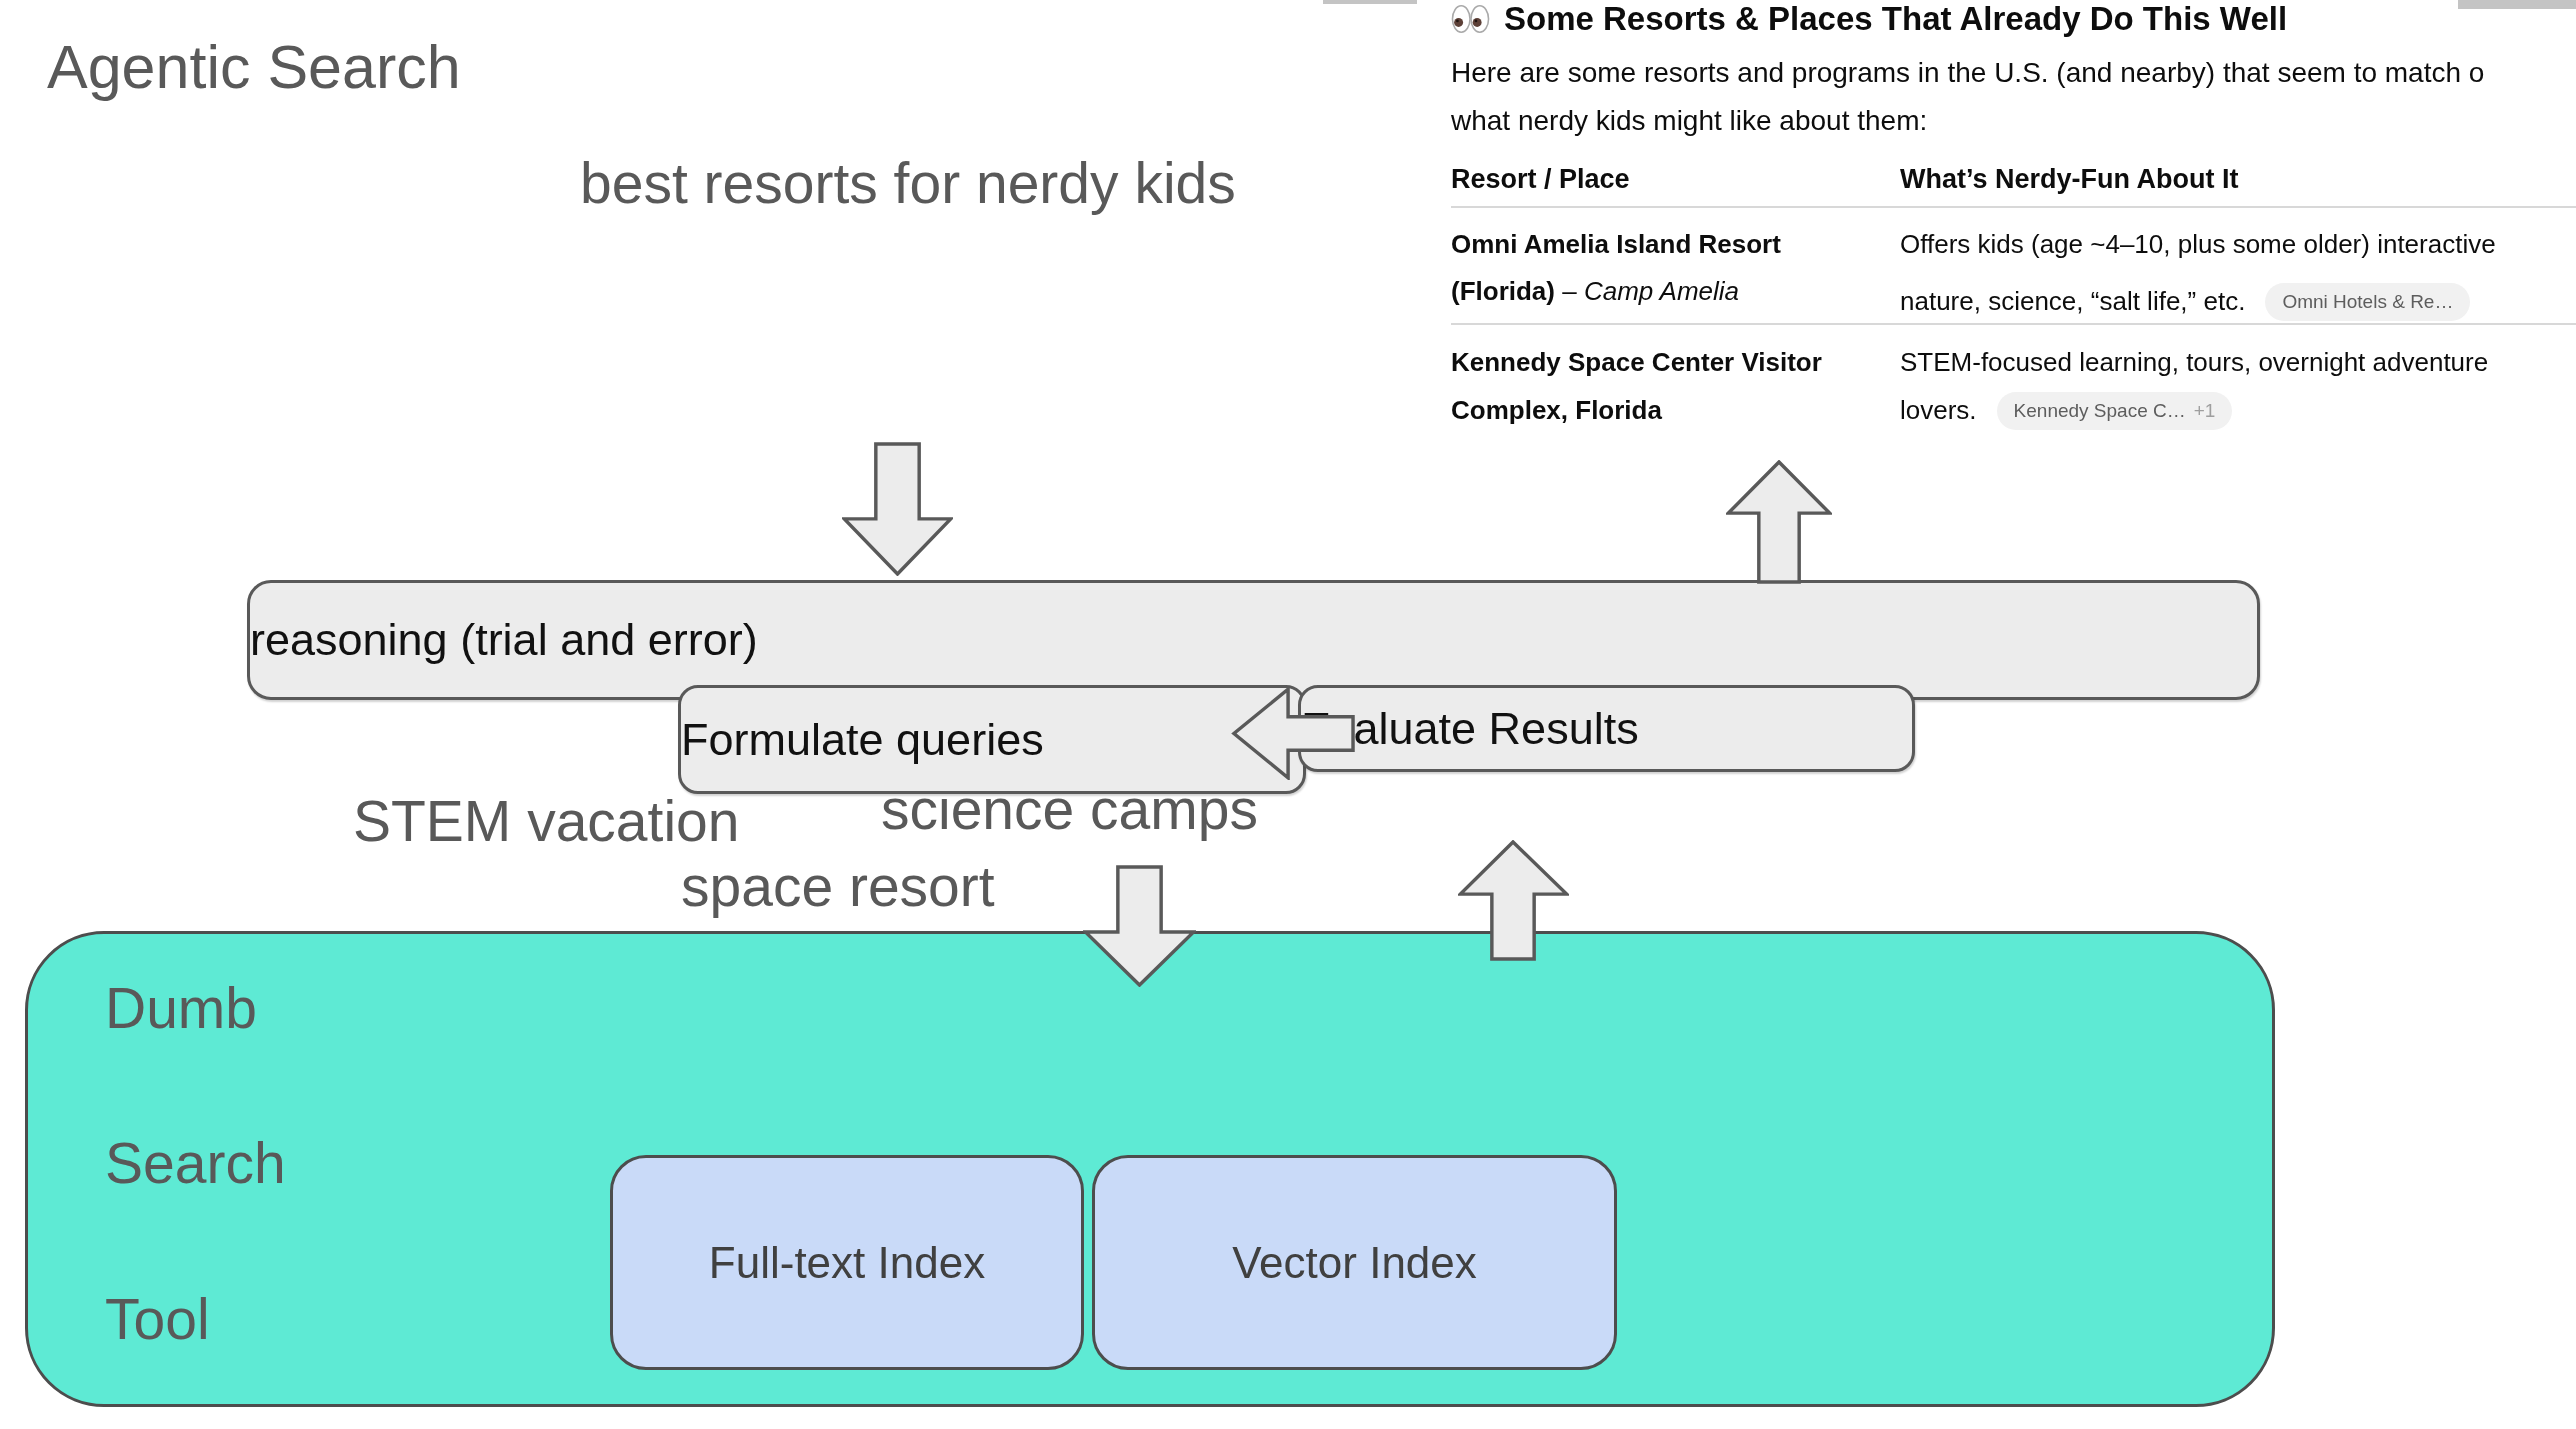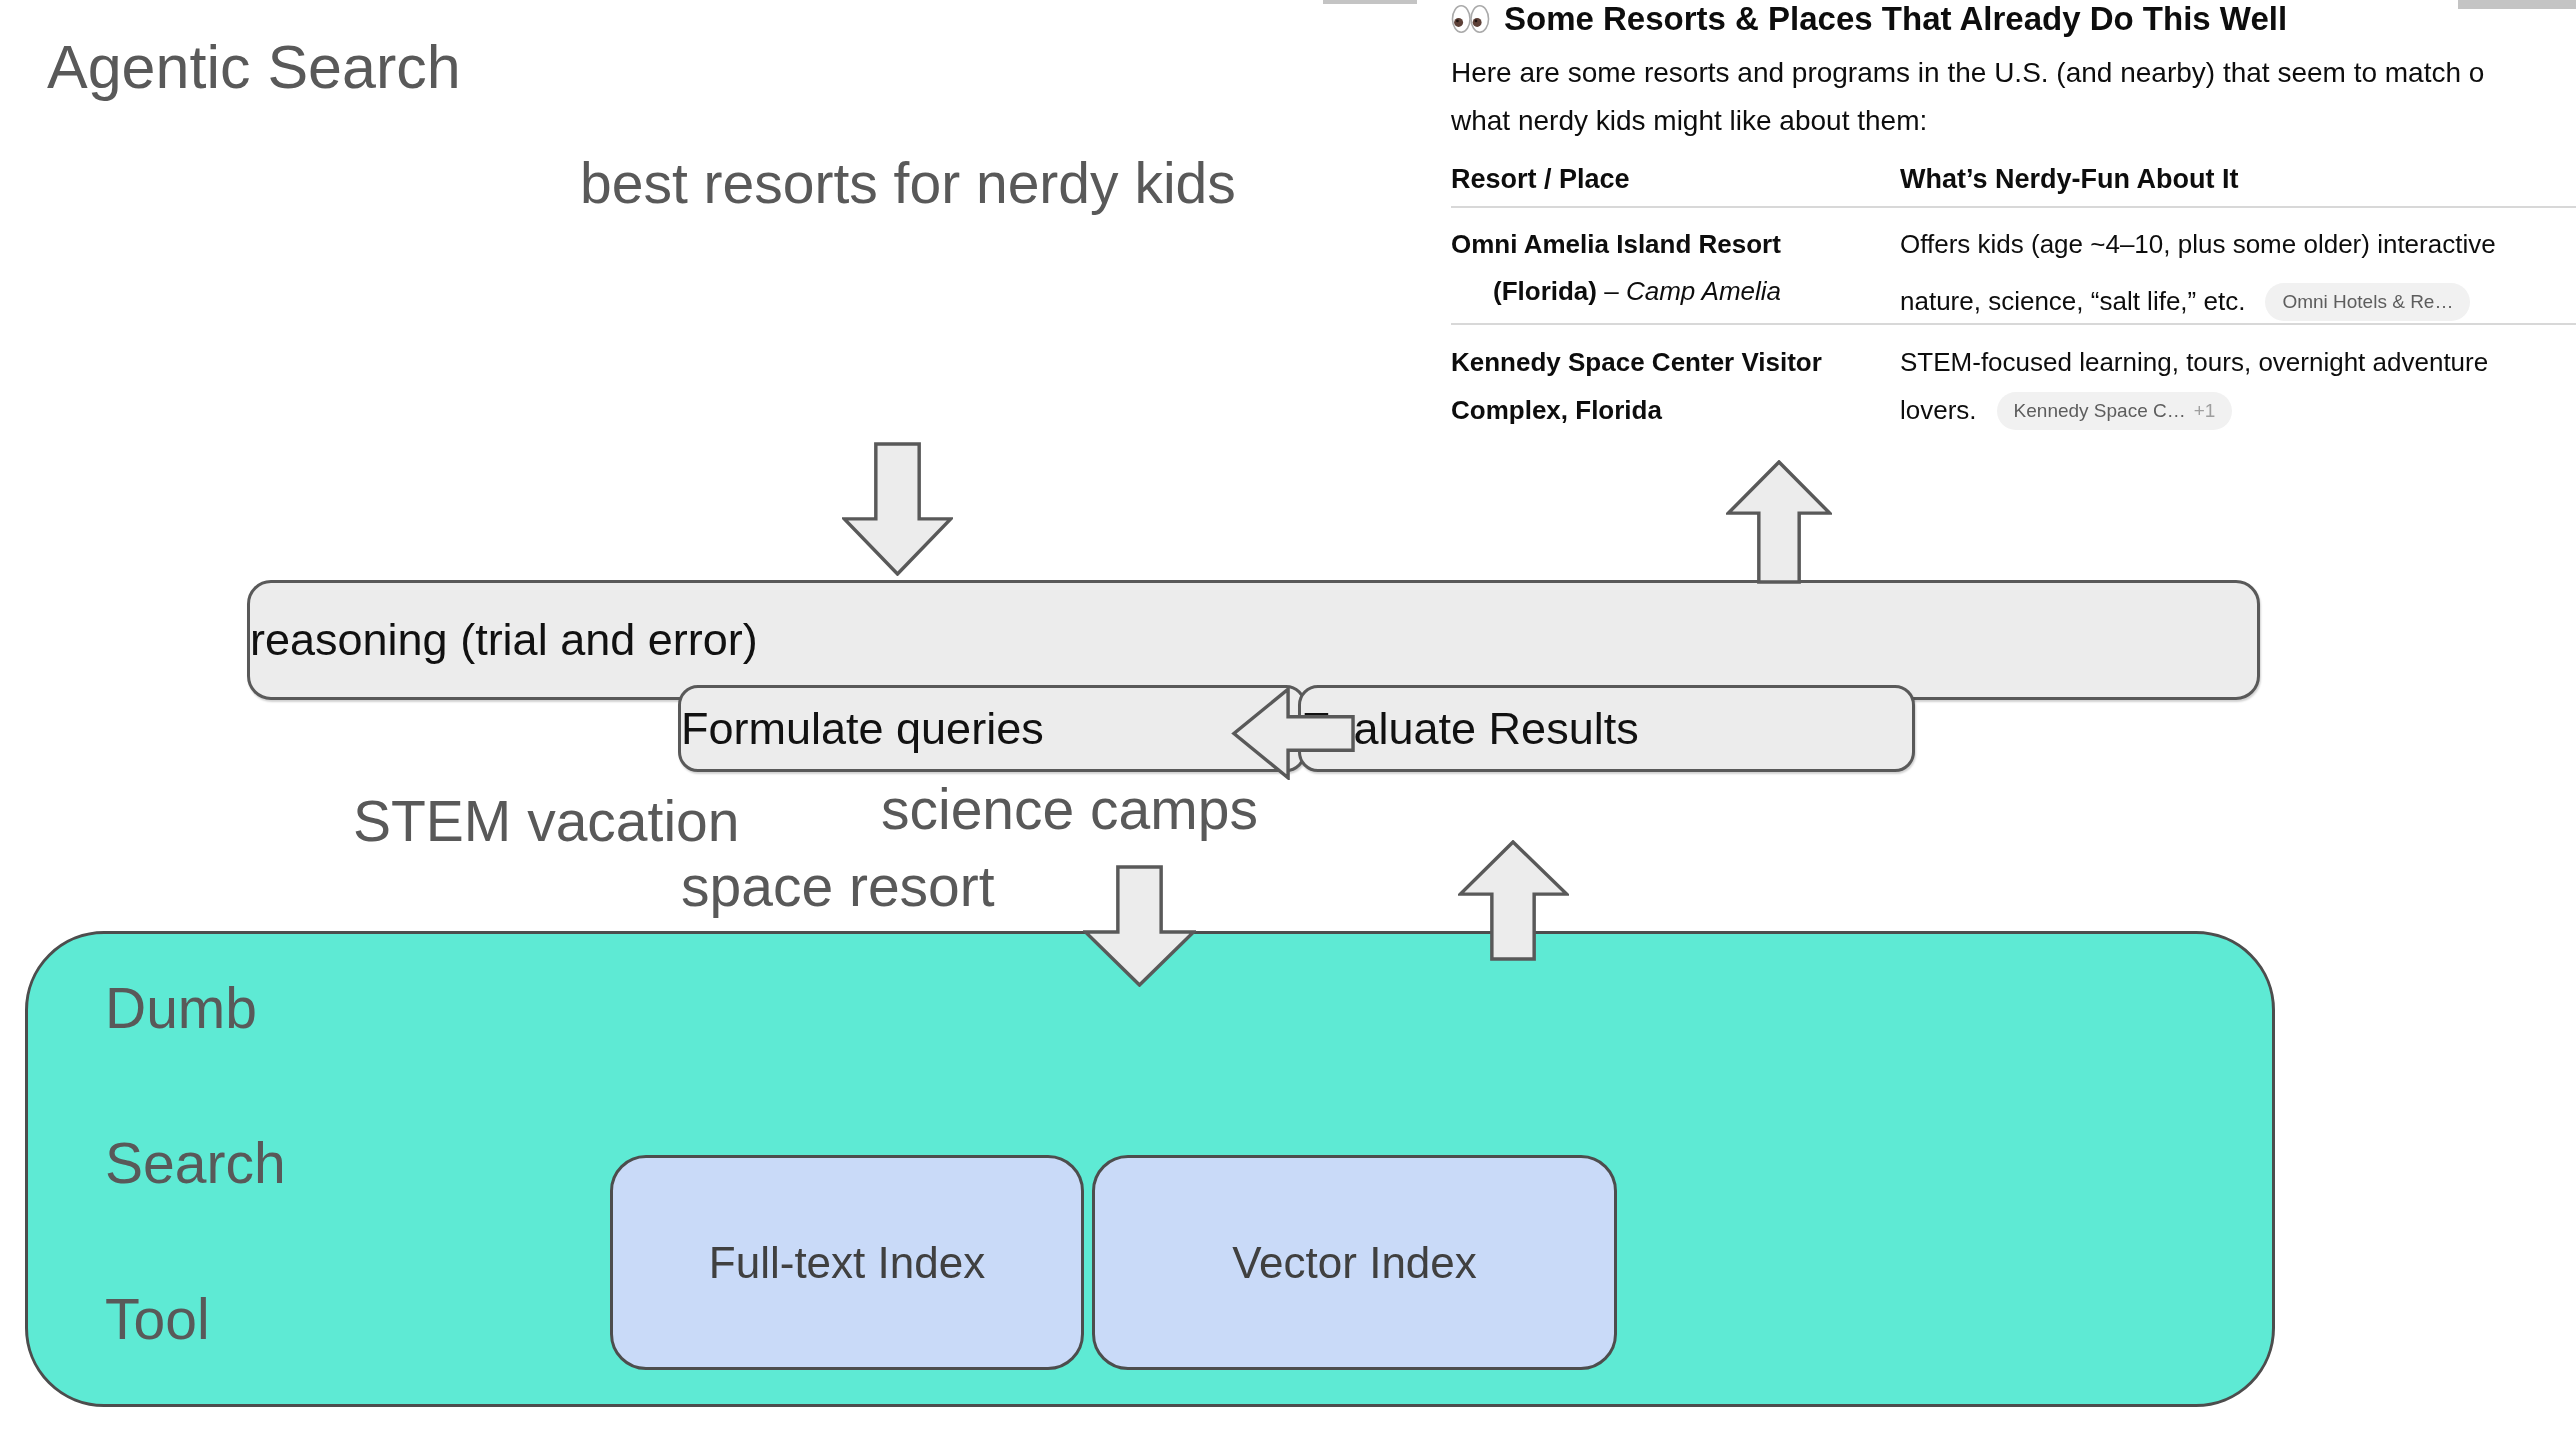--- a/index.html
+++ b/index.html
@@ -87,21 +87,21 @@
   </svg>
 
   <svg class="abs arrow" style="left:1726px; top:460px;" width="106" height="124" viewBox="0 0 107 126">
     <polygon points="33,124 74,124 74,54 105,54 53.5,2 2,54 33,54"></polygon>
   </svg>
 
   <div class="abs gbox reasoning-box" style="left:247px; top:580px; width:2013px; height:120px;">
     <span>reasoning (trial and error)</span>
   </div>
 
-  <div class="abs gbox sub-box" style="left:678px; top:685px; width:628px; height:87px;">
+  <div class="abs gbox sub-box" style="left:678px; top:685px; width:628px; height:109px;">
     <span>Formulate queries</span>
   </div>
   <div class="abs gbox sub-box" style="left:1298px; top:685px; width:617px; height:87px;">
     <span>Evaluate Results</span>
   </div>
 
   <svg class="abs arrow" style="left:1231px; top:687px;" width="124" height="93" viewBox="0 0 126 94">
     <polygon points="124,30 124,64 58,64 58,92 3,47 58,2 58,30"></polygon>
   </svg>
 
@@ -146,21 +146,21 @@
 
     <div class="abs intro-line" style="left:2px; top:57px;">Here are some resorts and programs in the U.S. (and nearby) that seem to match o</div>
     <div class="abs intro-line" style="left:2px; top:105px;">what nerdy kids might like about them:</div>
 
     <div class="abs th" style="left:2px; top:164px;">Resort / Place</div>
     <div class="abs th" style="left:451px; top:164px;">What’s Nerdy-Fun About It</div>
     <div class="abs divider" style="left:2px; top:206px;"></div>
 
     <div class="abs">
       <div class="abs td td-name" style="left:2px; top:229px;">Omni Amelia Island Resort</div>
-      <div class="abs td" style="left:2px; top:276px;margin-left:42px;">
+      <div class="abs td" style="left:2px; top:276px;">
         <span class="td-name">(Florida)</span><span> – </span><span class="italic">Camp Amelia</span>
       </div>
       <div class="abs td" style="left:451px; top:229px;">Offers kids (age ~4–10, plus some older) interactive</div>
       <div class="abs td cell-line" style="left:451px; top:278px; height:47px;">
         <span>nature, science, “salt life,” etc.</span>
         <span class="badge">
           <span>Omni Hotels &amp; Re…</span>
         </span>
       </div>
     </div>

